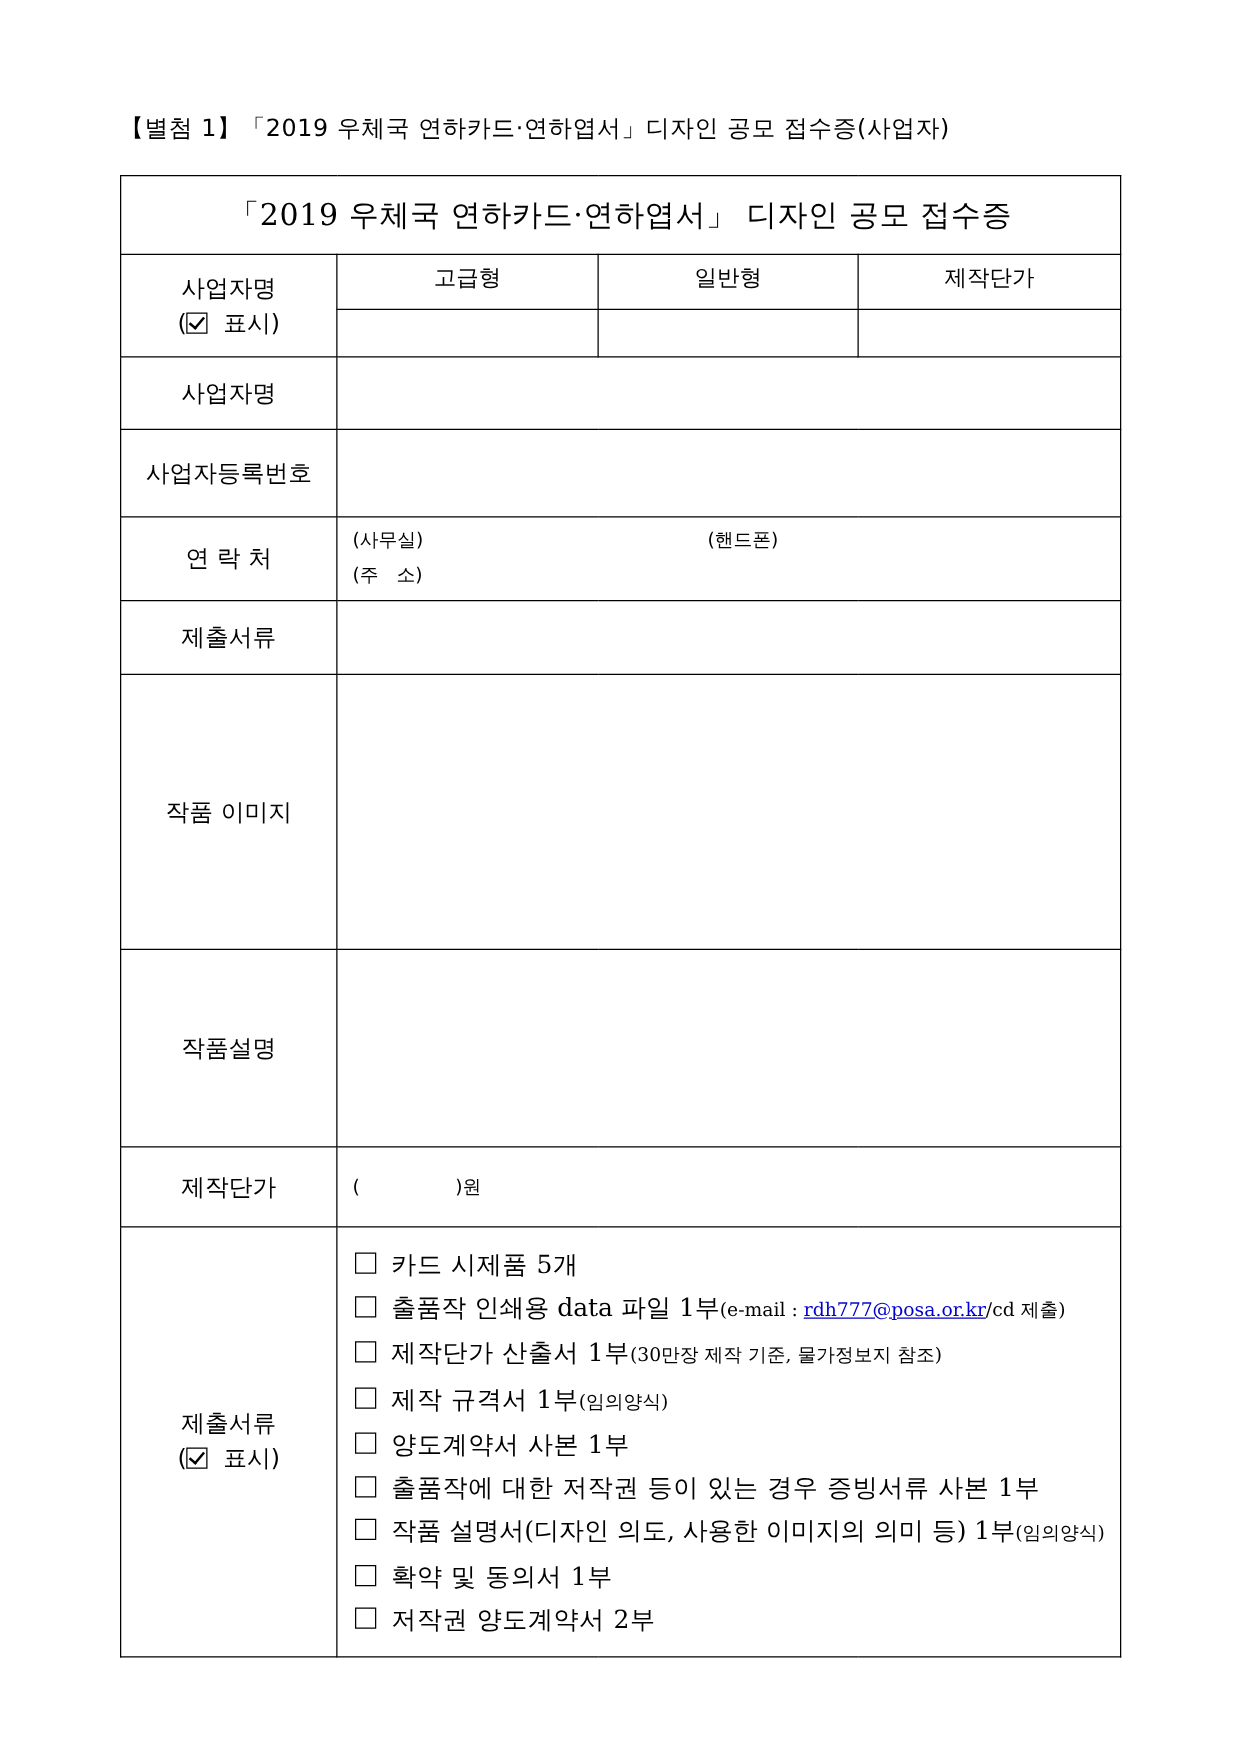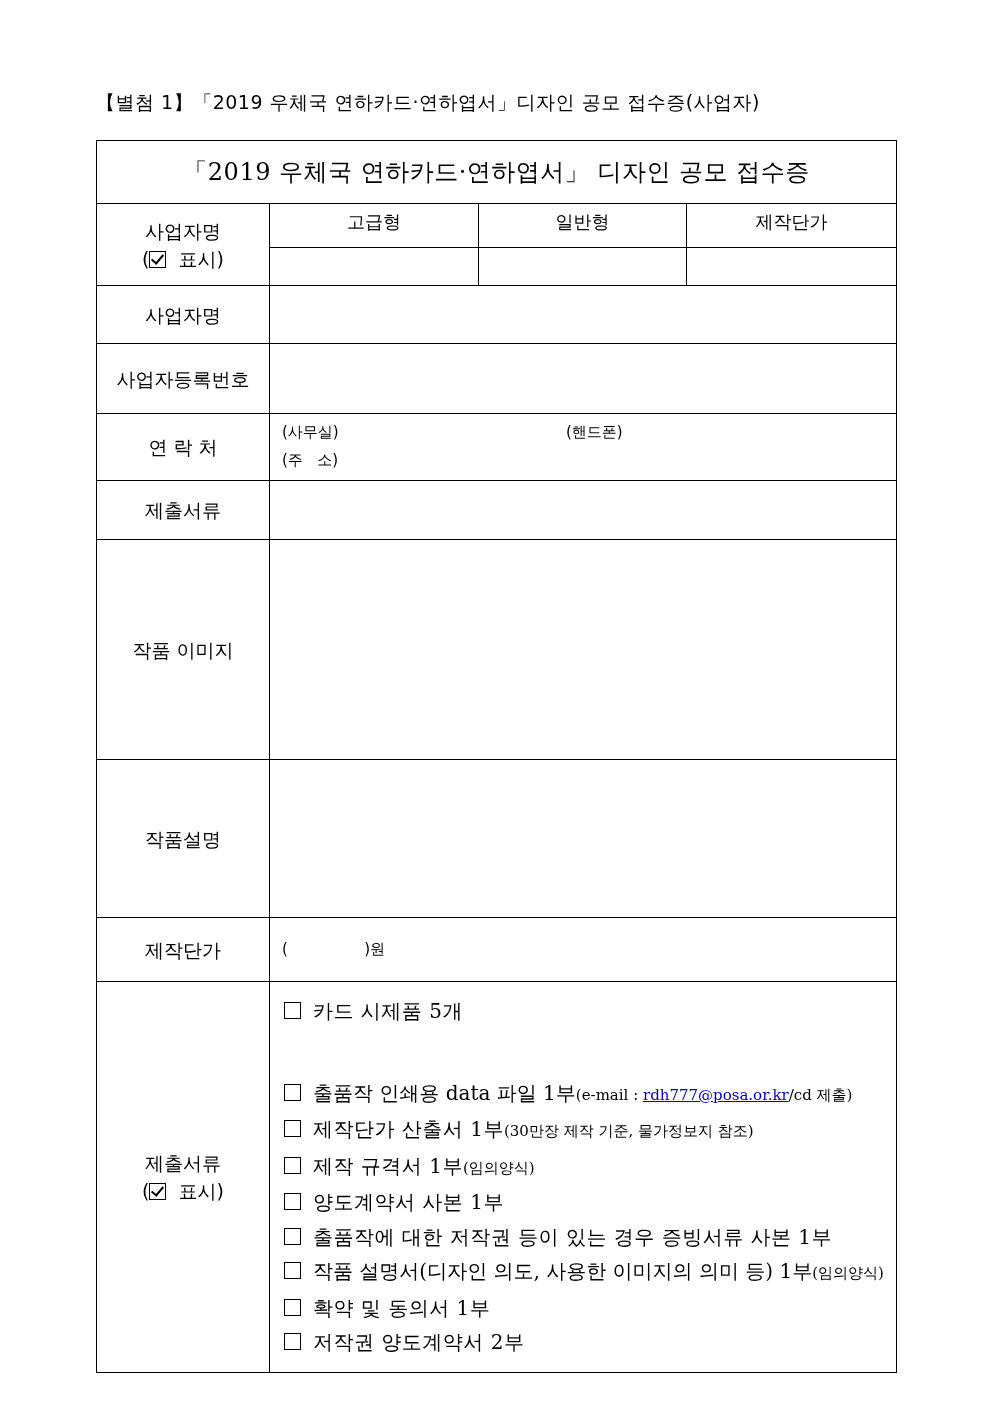--- a/index.html
+++ b/index.html
@@ -91,21 +91,21 @@
     <td colspan="3" class="val"><span style="white-space:pre;">(                )원</span></td>
   </tr>
 
   <tr style="height:335px">
     <td class="label">
       <div>제출서류</div>
       <div><span>(</span><span class="chk"></span><span> 표시)</span></div>
     </td>
     <td colspan="3" class="docs">
       <div class="doc-item"><span class="box"></span><span>카드 시제품 5개</span></div>
-      <div class="doc-item" style="letter-spacing:0;margin-top:47px;"><span class="box"></span><span>출품작 인쇄용 data 파일 1부</span><span class="note">(e-mail : </span><span class="note link">rdh777@posa.or.kr</span><span class="note">/cd 제출)</span></div>
+      <div class="doc-item" style="letter-spacing:0;"><span class="box"></span><span>출품작 인쇄용 data 파일 1부</span><span class="note">(e-mail : </span><span class="note link">rdh777@posa.or.kr</span><span class="note">/cd 제출)</span></div>
       <div class="doc-item"><span class="box"></span><span>제작단가 산출서 1부</span><span class="note">(30만장 제작 기준, 물가정보지 참조)</span></div>
       <div class="doc-item"><span class="box"></span><span>제작 규격서 1부</span><span class="note">(임의양식)</span></div>
       <div class="doc-item"><span class="box"></span><span>양도계약서 사본 1부</span></div>
       <div class="doc-item"><span class="box"></span><span>출품작에 대한 저작권 등이 있는 경우 증빙서류 사본 1부</span></div>
       <div class="doc-item" style="letter-spacing:0;"><span class="box"></span><span>작품 설명서(디자인 의도, 사용한 이미지의 의미 등) 1부</span><span class="note">(임의양식)</span></div>
       <div class="doc-item"><span class="box"></span><span>확약 및 동의서 1부</span></div>
       <div class="doc-item"><span class="box"></span><span>저작권 양도계약서 2부</span></div>
     </td>
   </tr>
 </tbody>

